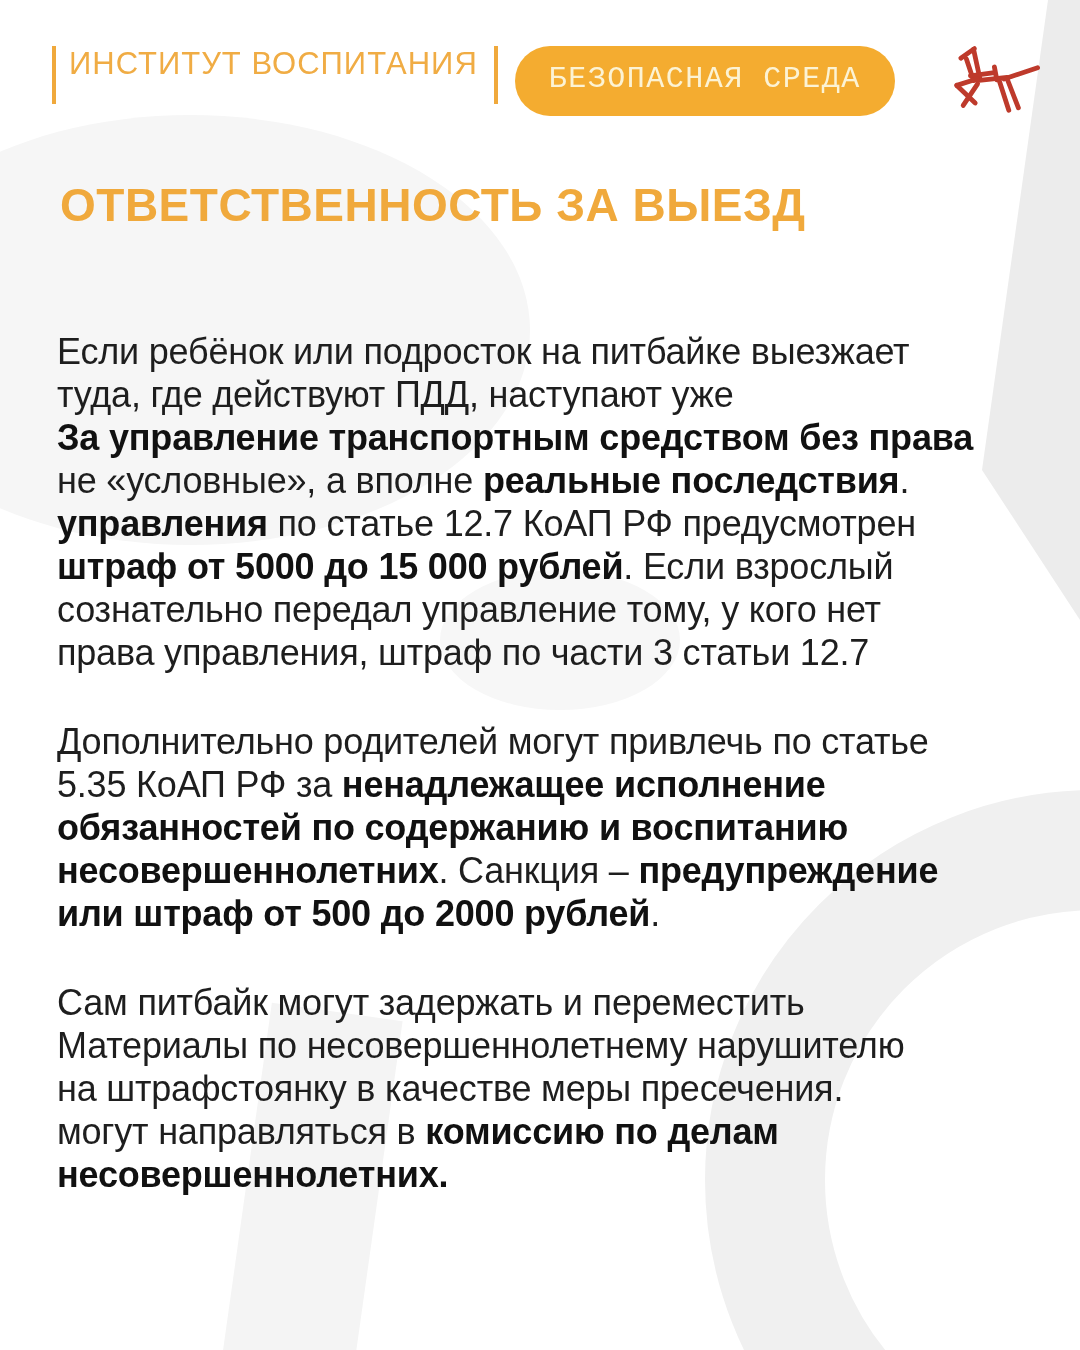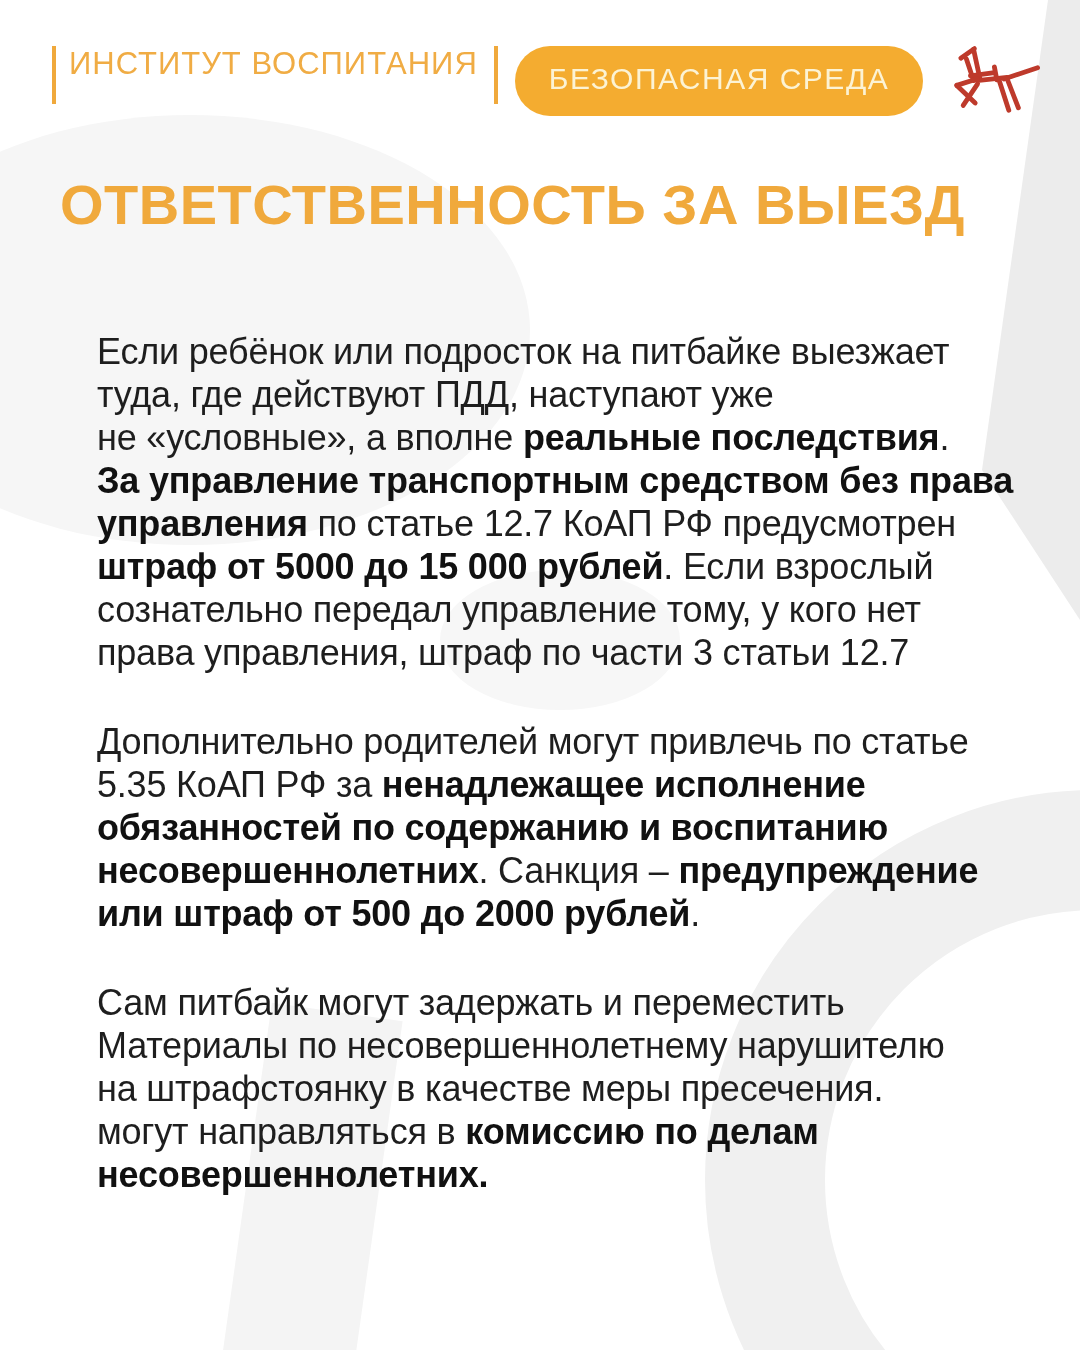--- a/index.html
+++ b/index.html
@@ -21,43 +21,43 @@
   .vbar{width:4px;height:58px;background:#F0A93C;flex:0 0 auto;}
   .brand{
     margin-left:13px;margin-right:16px;
     font-size:31px;font-weight:400;letter-spacing:1px;
     color:#F0AC44;white-space:nowrap;
   }
   .pill{
     margin-left:17px;
     background:#F4AC30;color:#FCF3D4;
     font-size:30px;font-weight:400;letter-spacing:1.5px;
-    padding:16px 34px;border-radius:44px;white-space:nowrap;
+    padding:16px 34px;border-radius:44px;white-space:nowrap;font-family:Liberation Mono, monospace;
   }
   .logo{position:absolute;right:36px;top:26px;}
 
   
   .title{
     position:absolute;left:60px;top:176px;right:36px;
     margin:0;
-    font-size:56px;line-height:58px;font-weight:700;
+    font-size:46px;line-height:58px;font-weight:700;
     letter-spacing:0.5px;
     color:#F0A93C;
     text-transform:uppercase;
   }
   .title .t-line{display:block;}
 
   
   .body{
     position:absolute;left:57px;top:330px;right:48px;
     font-size:36px;line-height:43px;color:#1E1E1E;
     letter-spacing:-0.2px;
   }
   .paragraph{margin:0 0 46px 0;}
-  .line{display:block;white-space:nowrap;margin-left:40px;}
+  .line{display:block;white-space:nowrap;}
   .seg-b{font-weight:700;color:#111111;}
 </style>
 </head>
 <body>
 
 <div class="page">
 
   <svg class="watermark" width="1080" height="1350" viewBox="0 0 1080 1350" aria-hidden="true">
     <ellipse cx="190" cy="330" rx="340" ry="215" fill="#F6F6F6"></ellipse>
     <polygon points="1048,0 1080,0 1080,620 982,470" fill="#ECECEC"></polygon>
@@ -91,22 +91,22 @@
     </svg>
 
     <h1 class="title">
       <span class="t-line">ОТВЕТСТВЕННОСТЬ ЗА ВЫЕЗД</span>
     </h1>
 
     <main class="body" id="body-text">
         <div class="paragraph">
           <span class="line"><span>Если ребёнок или подросток на питбайке выезжает</span></span>
           <span class="line"><span>туда, где действуют ПДД, наступают уже</span></span>
+          <span class="line"><span class="seg-b">За управление транспортным средством без права</span></span>
           <span class="line"><span>не «условные», а вполне </span><span class="seg-b">реальные последствия</span><span>.</span></span>
-          <span class="line"><span class="seg-b">За управление транспортным средством без права</span></span>
           <span class="line"><span class="seg-b">управления</span><span> по статье 12.7 КоАП РФ предусмотрен</span></span>
           <span class="line"><span class="seg-b">штраф от 5000 до 15 000 рублей</span><span>. Если взрослый</span></span>
           <span class="line"><span>сознательно передал управление тому, у кого нет</span></span>
           <span class="line"><span>права управления, штраф по части 3 статьи 12.7</span></span>
         </div>
         <div class="paragraph">
           <span class="line"><span>Дополнительно родителей могут привлечь по статье</span></span>
           <span class="line"><span>5.35 КоАП РФ за </span><span class="seg-b">ненадлежащее исполнение</span></span>
           <span class="line"><span class="seg-b">обязанностей по содержанию и воспитанию</span></span>
           <span class="line"><span class="seg-b">несовершеннолетних</span><span>. Санкция – </span><span class="seg-b">предупреждение</span></span>

